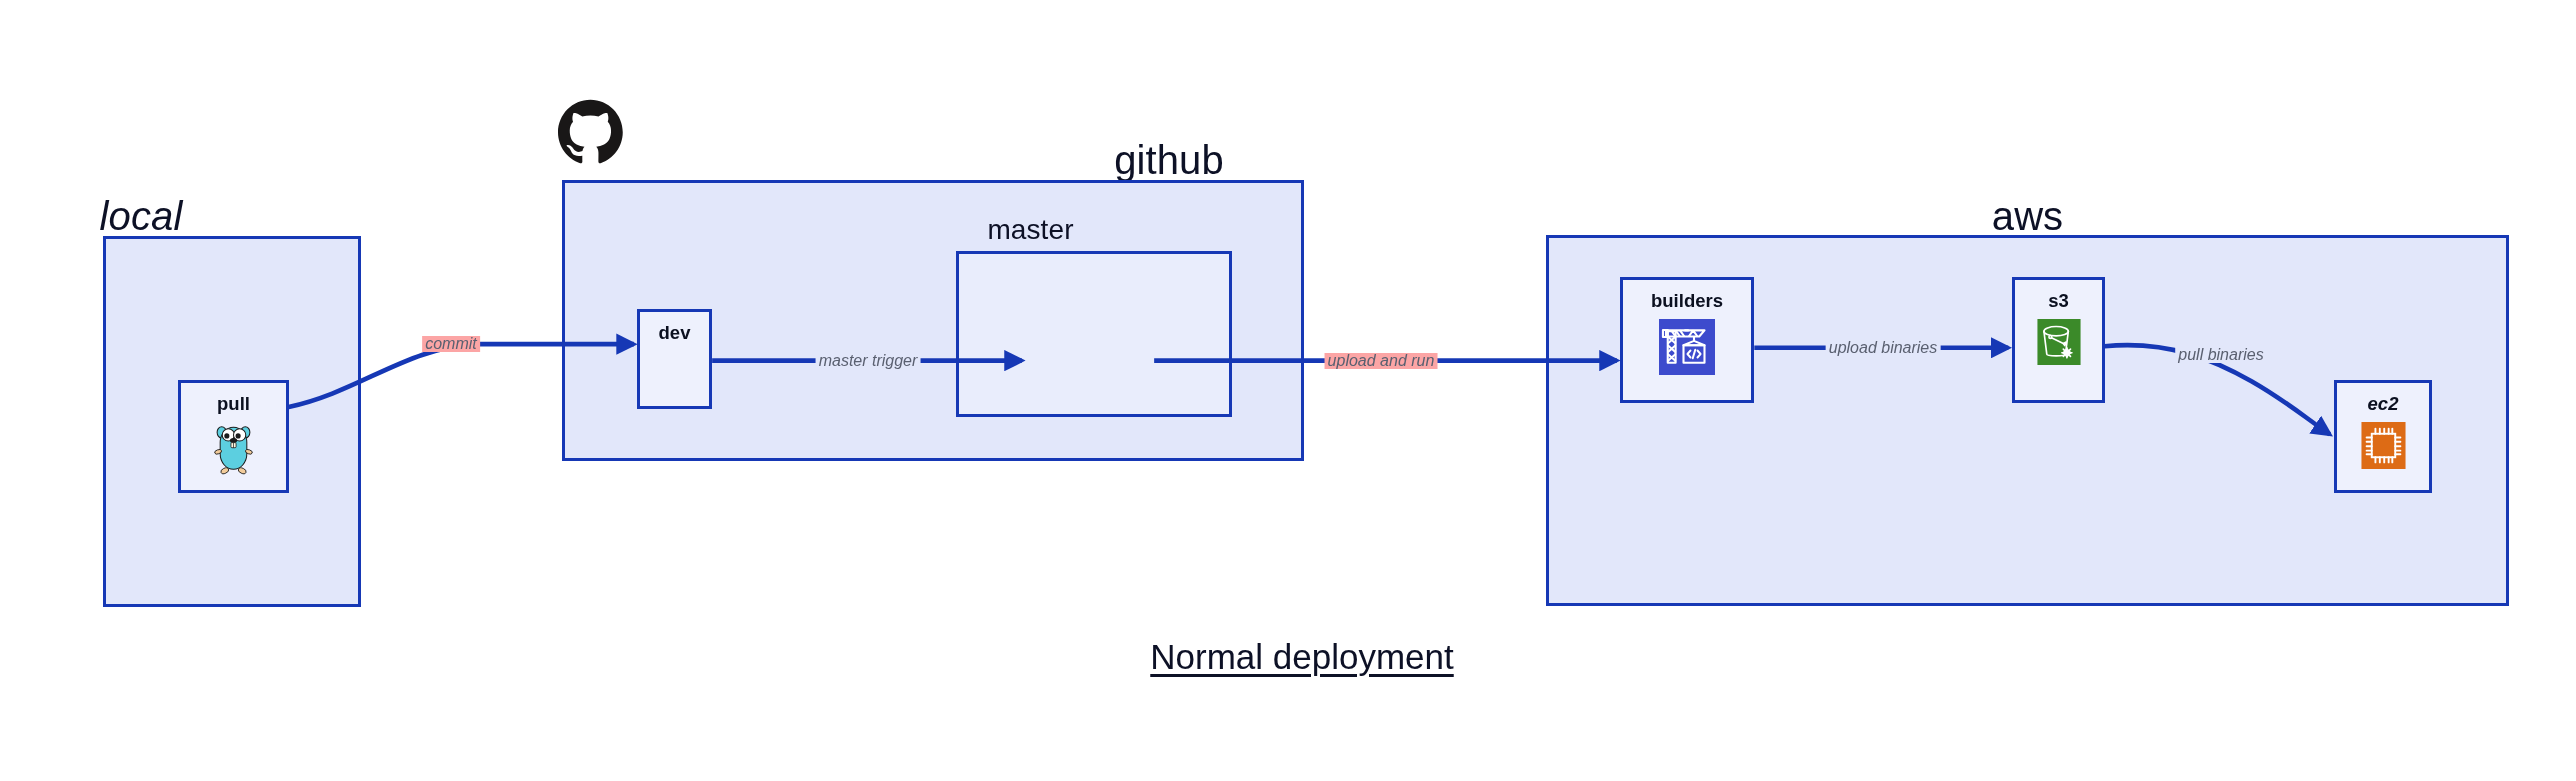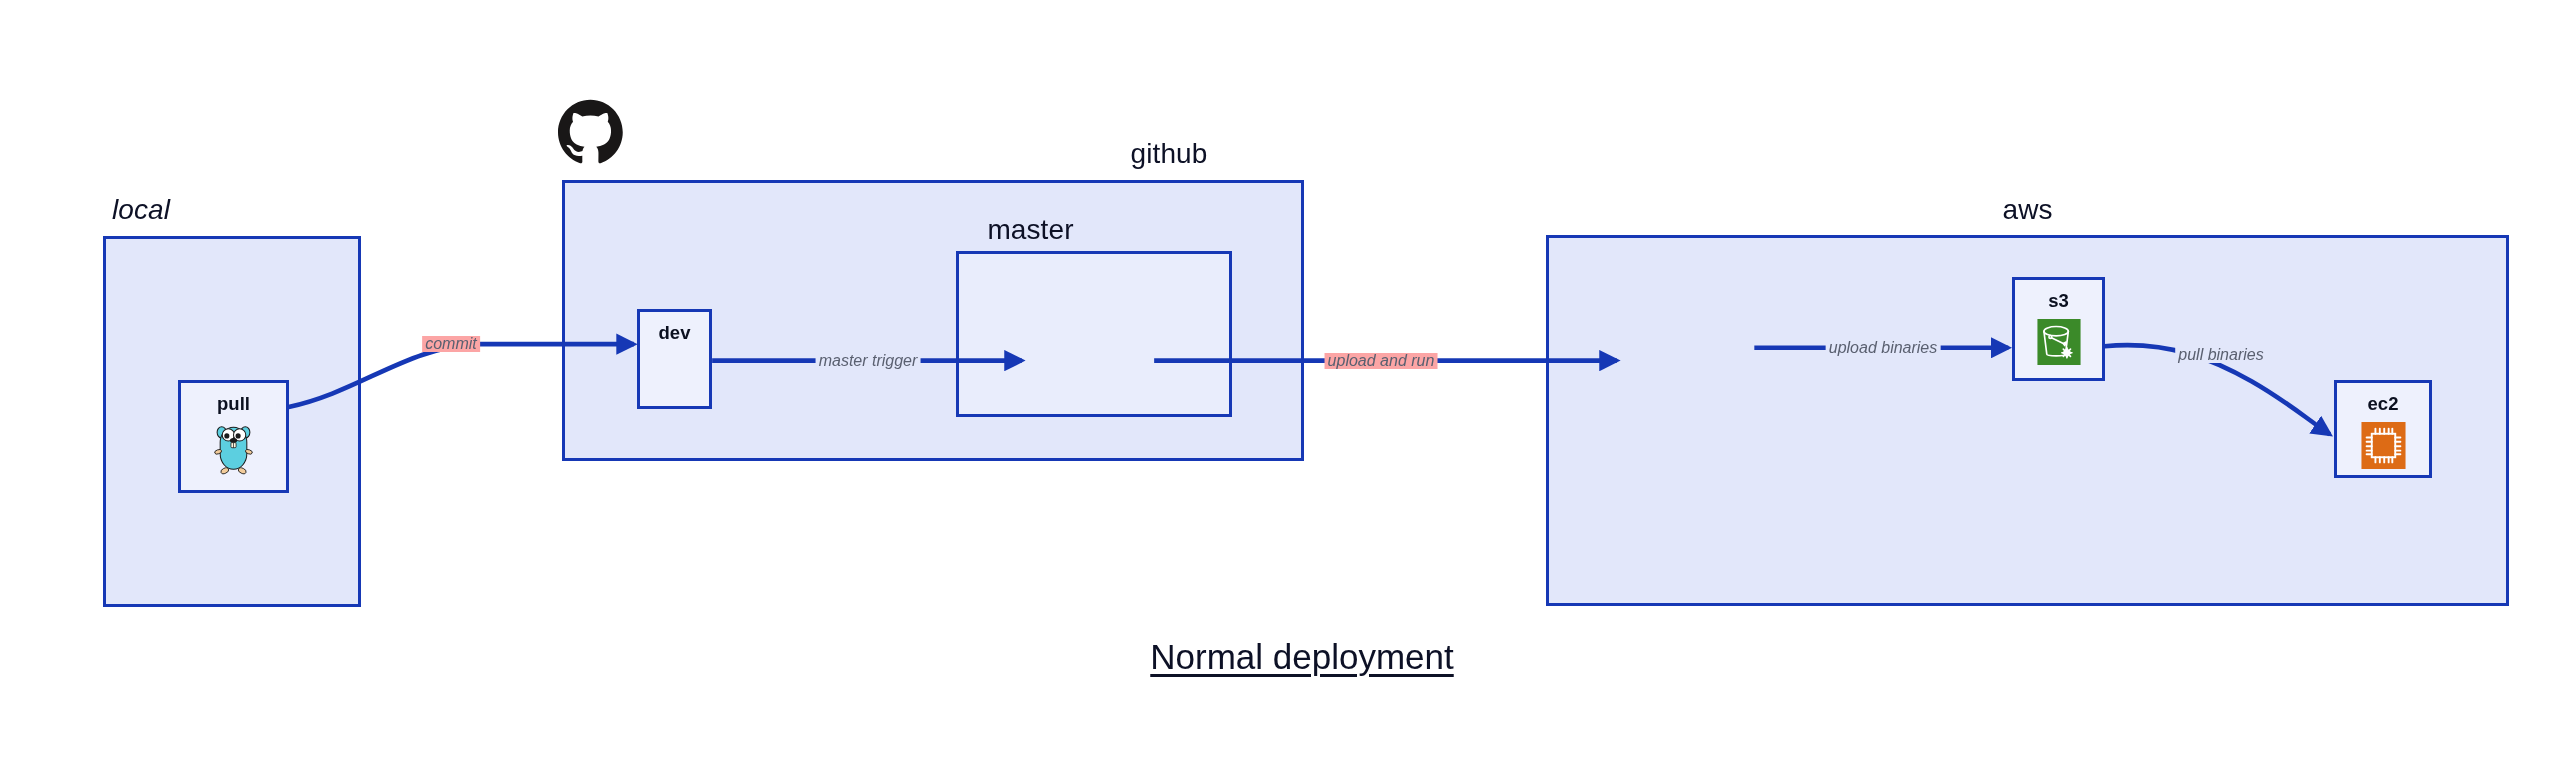--- a/index.html
+++ b/index.html
@@ -29,21 +29,21 @@
     border: 3.6px solid #1638b5;
     box-sizing: border-box;
   }
   .group.sub {
     background: #e9edfc;
     border-width: 3.1px;
   }
   .group-label {
     position: absolute;
     color: #0d1126;
-    font-size: 28px;
+    font-size: 40px;
     font-weight: 400;
     line-height: 1;
     white-space: nowrap;
     letter-spacing: 0.1px;
   }
 
   
   .node {
     position: absolute;
     background: #eef1fd;
@@ -161,43 +161,70 @@
     <div class="node-label">dev</div>
   </div>
 
   <div class="group-label" style="left:956px; top:216px; width:149px; text-align:center; font-size:28px;">master</div>
   <div class="group sub" style="left:956px; top:251px; width:276px; height:166px;"></div>
 
 
   <div class="group-label" style="left:1546px; top:196px; width:963px; text-align:center;">aws</div>
   <div class="group" style="left:1546px; top:235px; width:963px; height:371px;"></div>
 
-
-  <div class="node" style="left:2012px; top:277px; width:93px; height:104px;">
+  <div class="node" style="left:1620px; top:277px; width:134px; height:126px;">
+    <div class="node-label">builders</div>
+    <span class="node-icon">
+      <svg width="56" height="56" viewBox="0 0 64 64">
+        <rect x="0" y="0" width="64" height="64" fill="#3d4bcd"></rect>
+        <g fill="none" stroke="#ffffff" stroke-width="2.4" stroke-linejoin="round">
+
+          <rect x="10" y="14" width="9" height="36"></rect>
+          <path d="M10 20 L19 28 M19 20 L10 28 M10 30 L19 38 M19 30 L10 38 M10 40 L19 48 M19 40 L10 48"></path>
+
+          <rect x="4.5" y="12.5" width="5.5" height="8"></rect>
+
+          <path d="M8 13 L52 13 L46 20 L8 20 Z"></path>
+          <path d="M14 13 L19 20 M24 13 L29 20 M34 13 L29 13 M24 20 L19 13 M34 20 L39 13 M44 20 L39 13"></path>
+
+          <path d="M40 20 L40 25 M40 25 L28 30 L52 30 L40 25"></path>
+
+          <rect x="28" y="30" width="24" height="20"></rect>
+        </g>
+        <g fill="none" stroke="#ffffff" stroke-width="2.2" stroke-linecap="round" stroke-linejoin="round">
+          <path d="M36 36 L32.5 40 L36 44"></path>
+          <path d="M44 36 L47.5 40 L44 44"></path>
+          <path d="M41.5 35 L38.5 45"></path>
+        </g>
+      </svg>
+    </span>
+  </div>
+
+  <div class="node" style="left:2012px; top:277px; width:93px; height:126px;">
     <div class="node-label">s3</div>
     <span class="node-icon">
       <svg width="44" height="46" viewBox="0 0 60 64">
         <rect x="0" y="0" width="60" height="64" fill="#3b8a29"></rect>
         <g fill="none" stroke="#ffffff" stroke-width="2.3" stroke-linecap="round" stroke-linejoin="round">
           <ellipse cx="26" cy="17" rx="17" ry="6.5"></ellipse>
           <path d="M9 17 L13 49 C13 52 39 52 39 49 L43 17"></path>
 
           <circle cx="18" cy="25" r="2"></circle>
           <path d="M19.5 26 L36 34"></path>
           <path d="M36 34 L40 32 L38 37 Z"></path>
 
           <path d="M41 40 L41 54 M34 47 L48 47 M36 42 L46 52 M46 42 L36 52"></path>
           <path d="M41 41.5 L39 44 M41 41.5 L43 44 M41 52.5 L39 50 M41 52.5 L43 50
                    M35.5 47 L38 45 M35.5 47 L38 49 M46.5 47 L44 45 M46.5 47 L44 49"></path>
         </g>
       </svg>
     </span>
   </div>
 
-  <div class="node" style="left:2334px; top:380px; width:98px; height:98px;">
+  <div class="node" style="left:2334px; top:380px; width:98px; height:113px;font-style:italic;">
     <div class="node-label">ec2</div>
     <span class="node-icon">
       <svg width="45" height="47" viewBox="0 0 60 64">
         <rect x="0" y="0" width="60" height="64" fill="#dd6b15"></rect>
         <g fill="none" stroke="#ffffff" stroke-width="2.6" stroke-linecap="round">
           <rect x="14" y="16" width="32" height="32"></rect>
 
           <path d="M19 16 L19 9 M25 16 L25 9 M31 16 L31 9 M37 16 L37 9 M42 16 L42 9"></path>
 
           <path d="M19 48 L19 55 M25 48 L25 55 M31 48 L31 55 M37 48 L37 55 M42 48 L42 55"></path>

